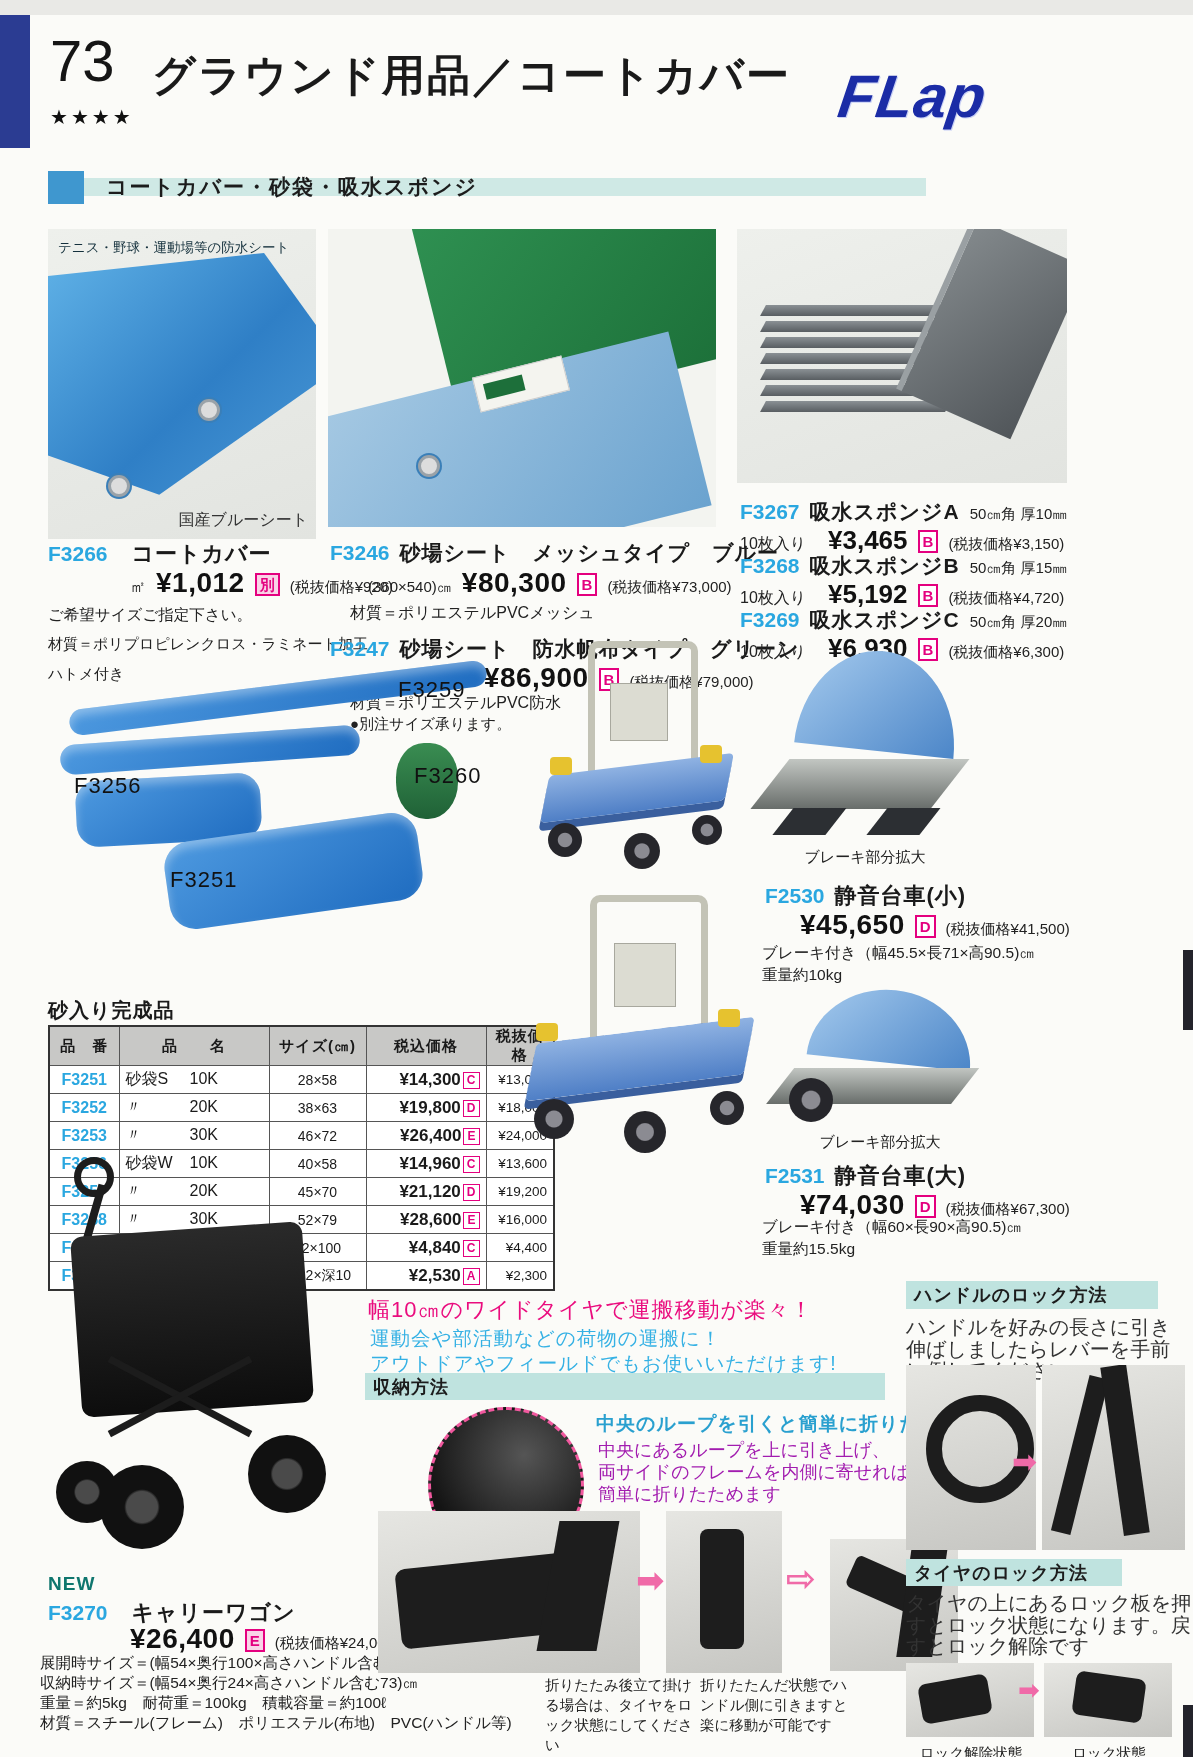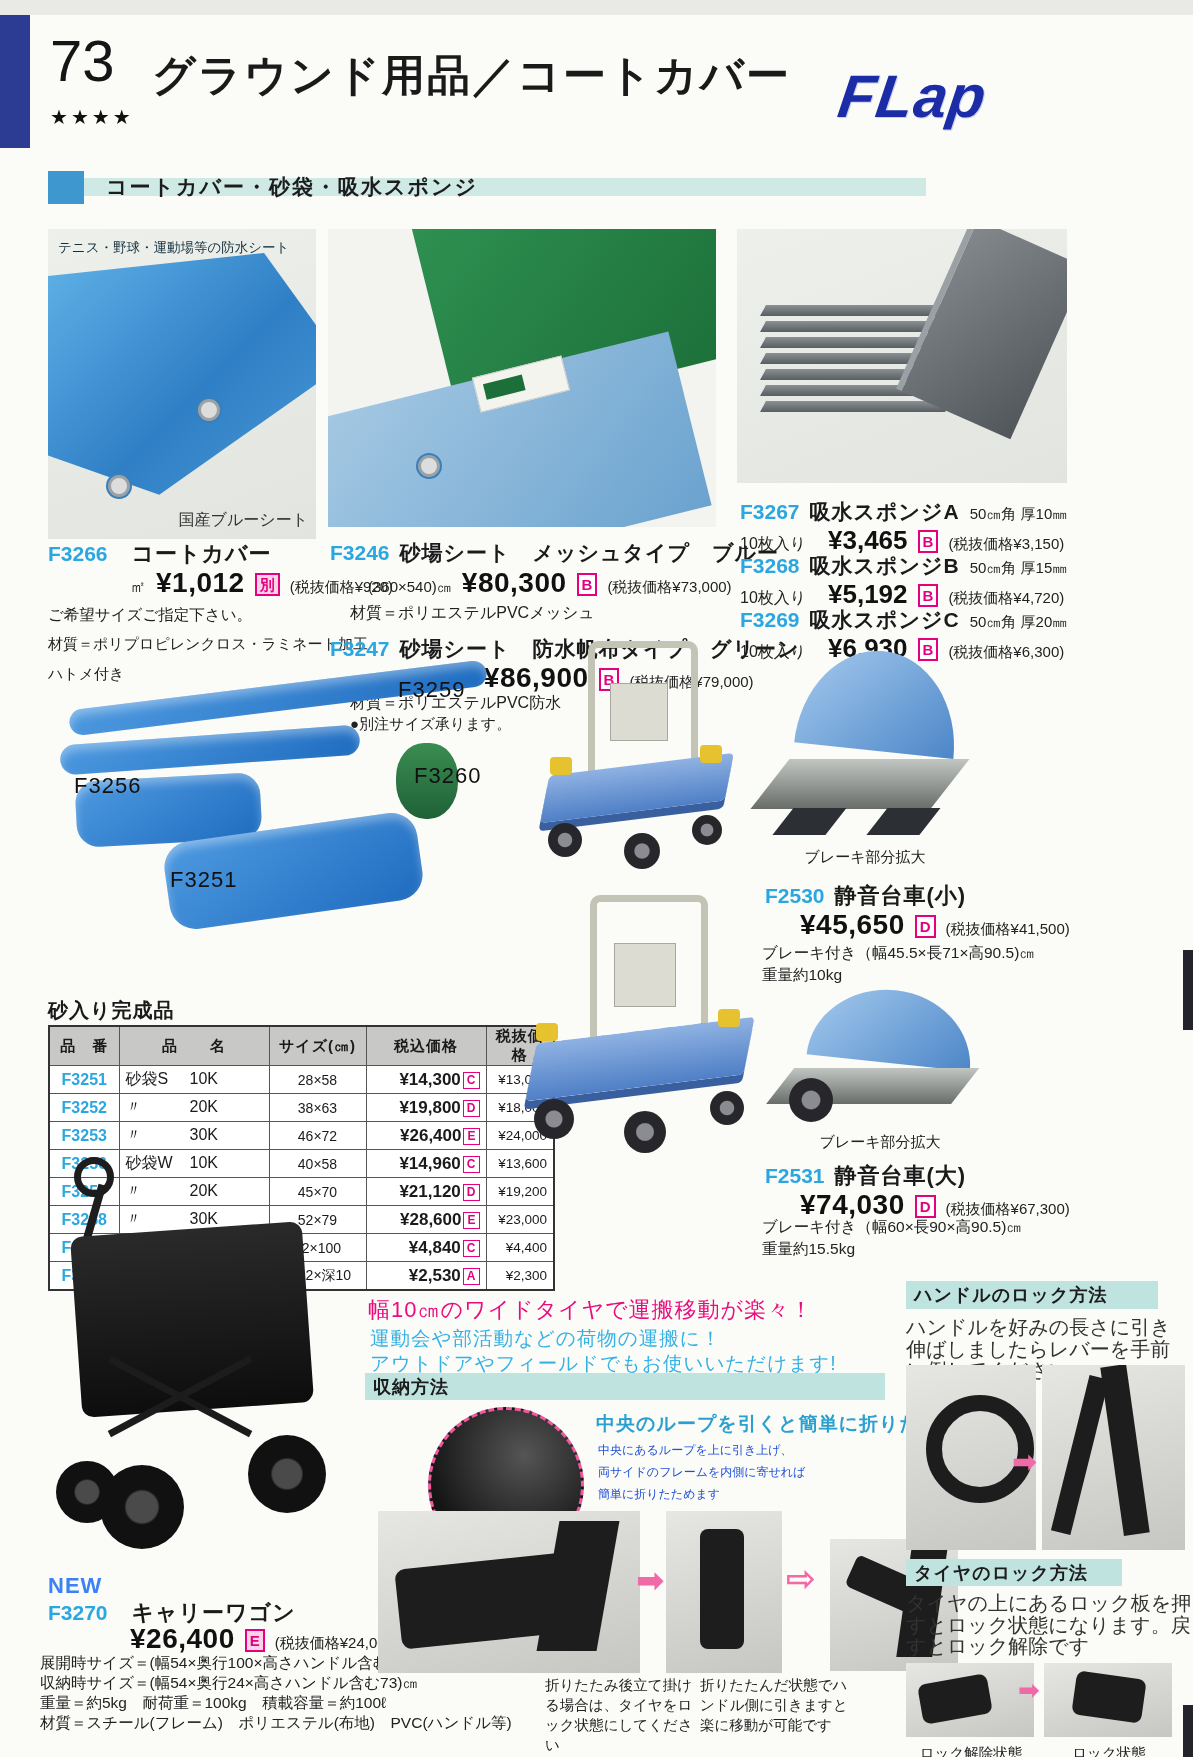--- a/index.html
+++ b/index.html
@@ -82,29 +82,29 @@
   
   .w-body{position:absolute;left:12%;top:20%;width:78%;height:42%;background:linear-gradient(#2a2a2a,#0d0d0d);
           border-radius:12px;transform:rotate(-4deg)}
   .w-x{position:absolute;height:7px;background:#1c1c1c}
   .w-wheel{position:absolute;border-radius:50%;background:radial-gradient(circle,#4a4a4a 0 26%,#111 30% 72%,#333 76%)}
   .w-ring{position:absolute;width:26px;height:26px;border:7px solid #1d1d1d;border-radius:50%}
   
   .promo-head{position:absolute;font-size:22px;font-weight:normal;color:#ea0c7e;letter-spacing:1px}
   .promo-line{position:absolute;font-size:19.5px;color:#35b1e4;letter-spacing:1px}
   .lead-line{position:absolute;font-size:19px;font-weight:bold;color:#29a0cf;letter-spacing:1px}
-  .desc{position:absolute;font-size:12px;line-height:22px;color:#1d4ed8}
+  .desc{position:absolute;font-size:18px;line-height:22px;color:#a21caf}
   .body-txt{position:absolute;font-size:20px;line-height:21.5px;color:#333}
   .cap-txt{position:absolute;font-size:14.5px;line-height:20px;color:#222}
   .loop-circle{position:absolute;border-radius:50%;background:radial-gradient(circle at 62% 30%,#555,#141414 70%);
                border:3px dashed #f0589e}
   .gray-ph{position:absolute;overflow:hidden;background:linear-gradient(165deg,#e6e6e2,#c6c6c2)}
   .sil{position:absolute;background:#1d1d1d}
   .arrow{position:absolute;color:#f06aa8;font-weight:bold;line-height:1}
-  .new-tag{position:absolute;left:48px;top:1558px;font-size:22px;font-weight:bold;color:#3b82f6;letter-spacing:1px}
+  .new-tag{position:absolute;left:48px;top:1558px;font-size:19px;font-weight:bold;color:#0f766e;letter-spacing:1px}
   .edge{position:absolute;background:#23232b}
 </style>
 </head>
 <body>
 
 <div class="page">
 
   <div class="corner-bar"></div>
   <div class="page-num">73</div>
   <div class="stars">★★★★</div>
@@ -283,21 +283,21 @@
       <td class="tn"><span class="nm">〃</span><span>20K</span></td>
       <td class="ts">45×70</td>
       <td class="tp"><span>¥21,120</span><span class="badge">D</span></td>
       <td class="te">¥19,200</td>
     </tr>
     <tr>
       <td class="tc">F3258</td>
       <td class="tn"><span class="nm">〃</span><span>30K</span></td>
       <td class="ts">52×79</td>
       <td class="tp"><span>¥28,600</span><span class="badge">E</span></td>
-      <td class="te">¥23,000</td>
+      <td class="te">¥16,000</td>
     </tr>
     <tr>
       <td class="tc">F3259</td>
       <td class="tn"><span class="nm">砂袋</span><span>6K</span></td>
       <td class="ts">12×100</td>
       <td class="tp"><span>¥4,840</span><span class="badge">C</span></td>
       <td class="te">¥4,400</td>
     </tr>
     <tr>
       <td class="tc">F3260</td>

